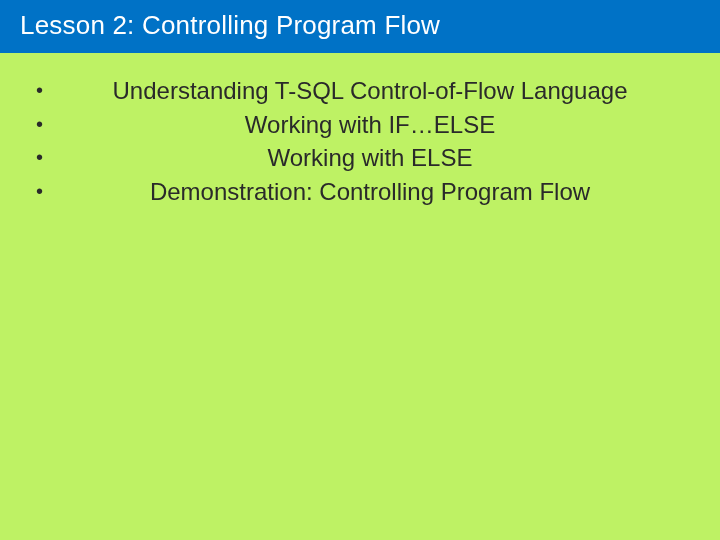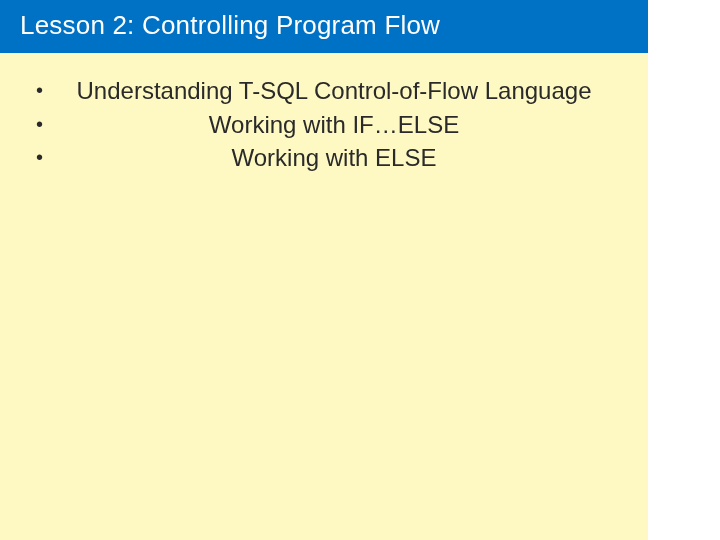--- a/index.html
+++ b/index.html
@@ -5,24 +5,24 @@
   html, body {
     margin: 0;
     padding: 0;
     width: 720px;
     height: 540px;
     font-family: "Segoe UI", "Segoe UI Light", Arial, sans-serif;
     background: #ffffff;
     overflow: hidden;
   }
   .slide {
-    width: 648px;
+    width: 720px;
     height: 540px;
     position: relative;
-    background: #fef9c3;
+    background: #bef264;
   }
   .title-bar {
     background: #0072c6;
     color: #ffffff;
     padding: 10px 20px 12px 20px;
     font-size: 26px;
     font-weight: 300;
     letter-spacing: 0.2px;
   }
   .content {
@@ -58,15 +58,16 @@
 
 <div class="slide">
   <div class="title-bar">
     <span>Lesson 2: Controlling Program Flow</span>
   </div>
   <div class="content">
     <ul class="bullet-list">
       <li><span>Understanding T-SQL Control-of-Flow Language</span></li>
       <li><span>Working with IF…ELSE</span></li>
       <li><span>Working with ELSE</span></li>
+      <li><span>Demonstration: Controlling Program Flow</span></li>
     </ul>
   </div>
 </div>
 
 </body></html>

